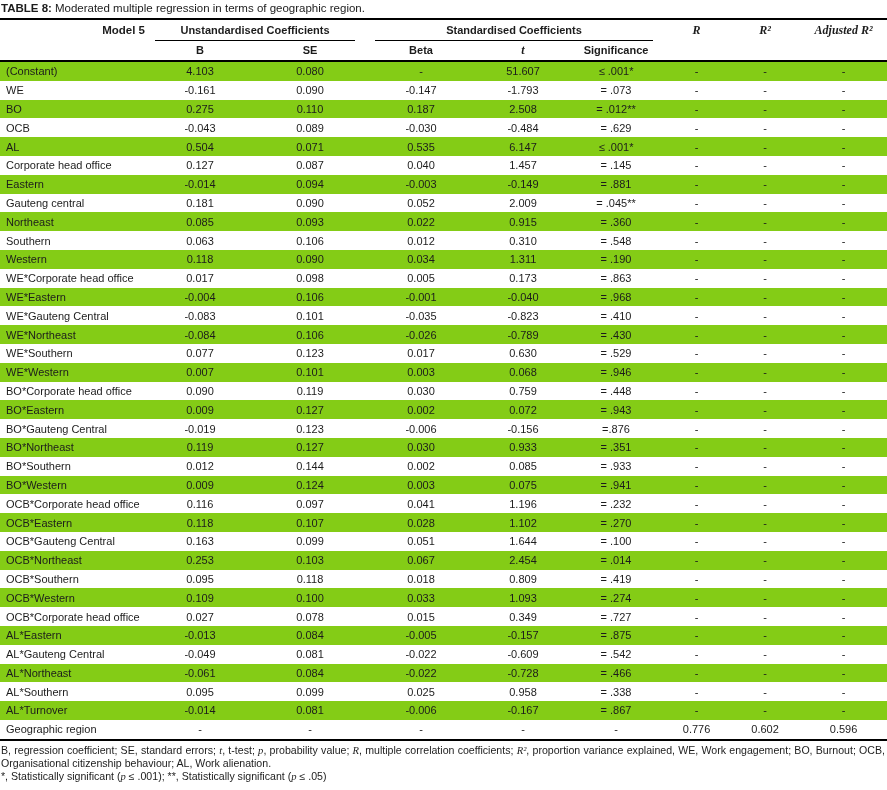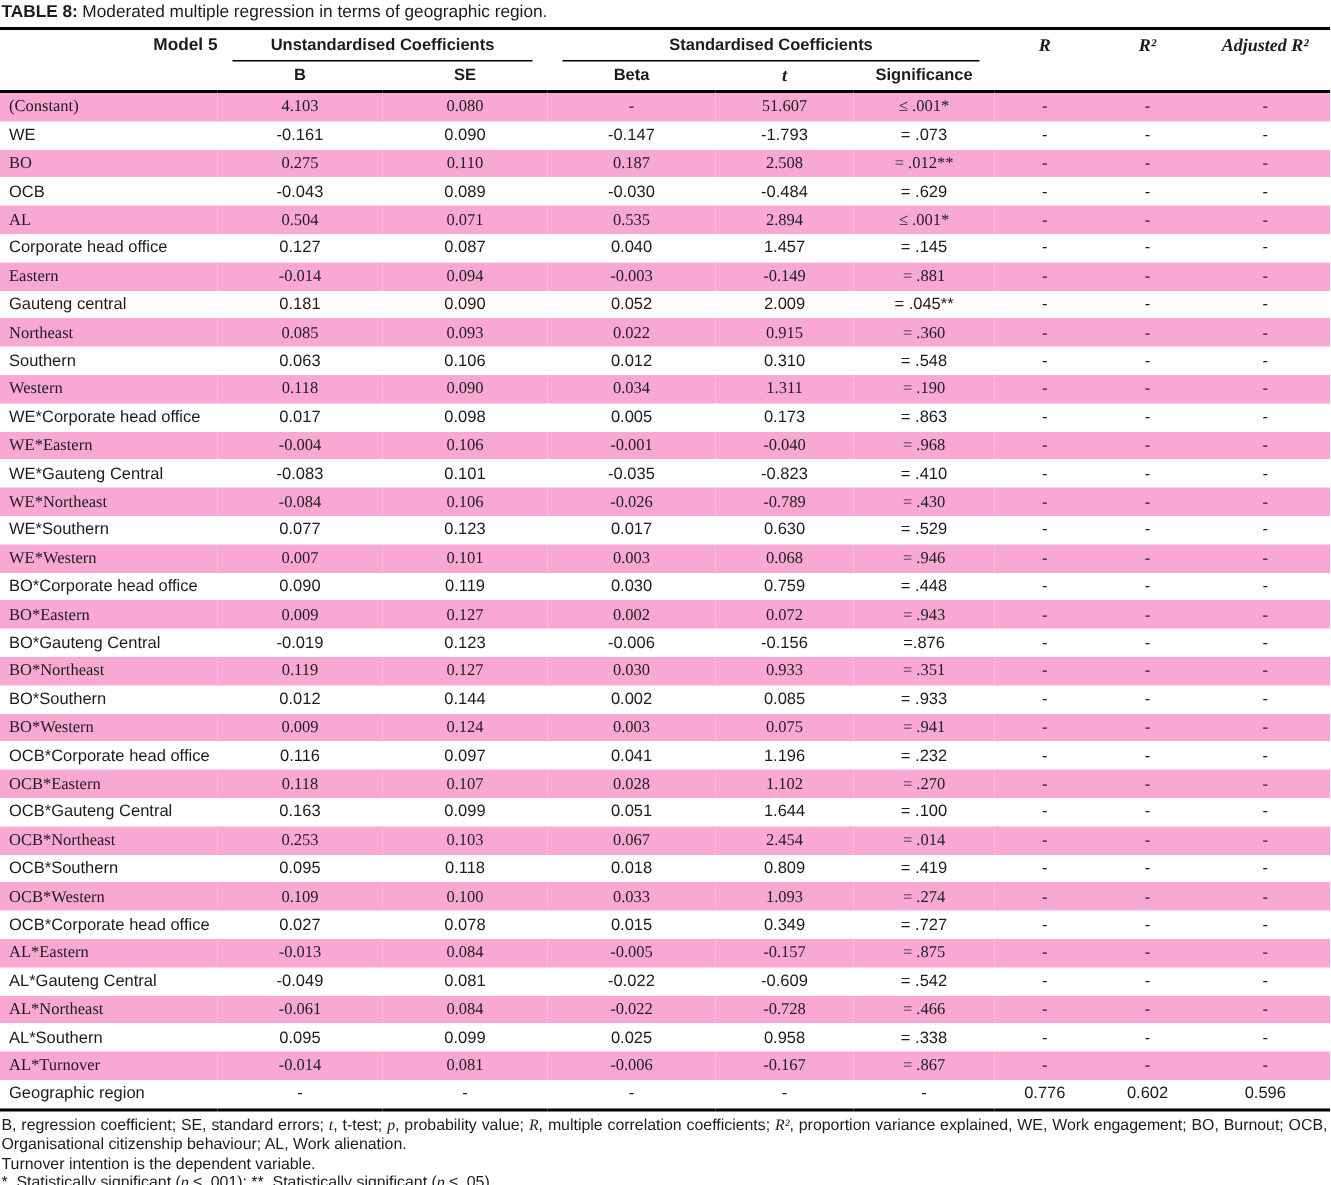--- a/index.html
+++ b/index.html
@@ -40,21 +40,21 @@
   }
   tr.sub-row th.t-head {
     font-family:"Liberation Serif", serif; font-style:italic; font-size:12px;
   }
 
   tbody td {
     height:18.8px; padding:0; text-align:center;
     font-size:11px; line-height:12px; color:#1c1c1c;
   }
   tbody td.label { text-align:left; padding-left:6px; }
-  tr.shaded { background:#f9a8d4;font-family:Liberation Serif, serif; }
+  tr.shaded { background:#84cc16; }
 
   
   .footnotes { padding:3px 2px 0 1px; font-size:10.6px; line-height:12.6px; color:#1c1c1c; }
   .fn-line { text-align:justify; }
   .fn-line:last-child { text-align:left; }
   .fn-i { font-family:"Liberation Serif", serif; font-style:italic; }
 </style>
 </head>
 <body>
 
@@ -140,21 +140,21 @@
           <td>= .629</td>
           <td>-</td>
           <td>-</td>
           <td>-</td>
         </tr>
         <tr class="shaded">
           <td class="label">AL</td>
           <td>0.504</td>
           <td>0.071</td>
           <td>0.535</td>
-          <td>2.894</td>
+          <td>6.147</td>
           <td>≤ .001*</td>
           <td>-</td>
           <td>-</td>
           <td>-</td>
         </tr>
         <tr class="plain">
           <td class="label">Corporate head office</td>
           <td>0.127</td>
           <td>0.087</td>
           <td>0.040</td>
@@ -492,17 +492,16 @@
           <td>-</td>
           <td>0.776</td>
           <td>0.602</td>
           <td>0.596</td>
         </tr>
       </tbody>
   </table>
 
   <div class="footnotes">
       <div class="fn-line"><span>B, regression coefficient; SE, standard errors; </span><span class="fn-i">t</span><span>, t-test; </span><span class="fn-i">p</span><span>, probability value; </span><span class="fn-i">R</span><span>, multiple correlation coefficients; </span><span class="fn-i">R²</span><span>, proportion variance explained, WE, Work engagement; BO, Burnout; OCB, Organisational citizenship behaviour; AL, Work alienation.</span></div>
-      <div class="fn-line"><span>Turnover intention is the dependent variable.</span></div>
       <div class="fn-line"><span>*, Statistically significant (</span><span class="fn-i">p</span><span> ≤ .001); **, Statistically significant (</span><span class="fn-i">p</span><span> ≤ .05)</span></div>
     </div>
 
 </div>
 
 </body></html>

